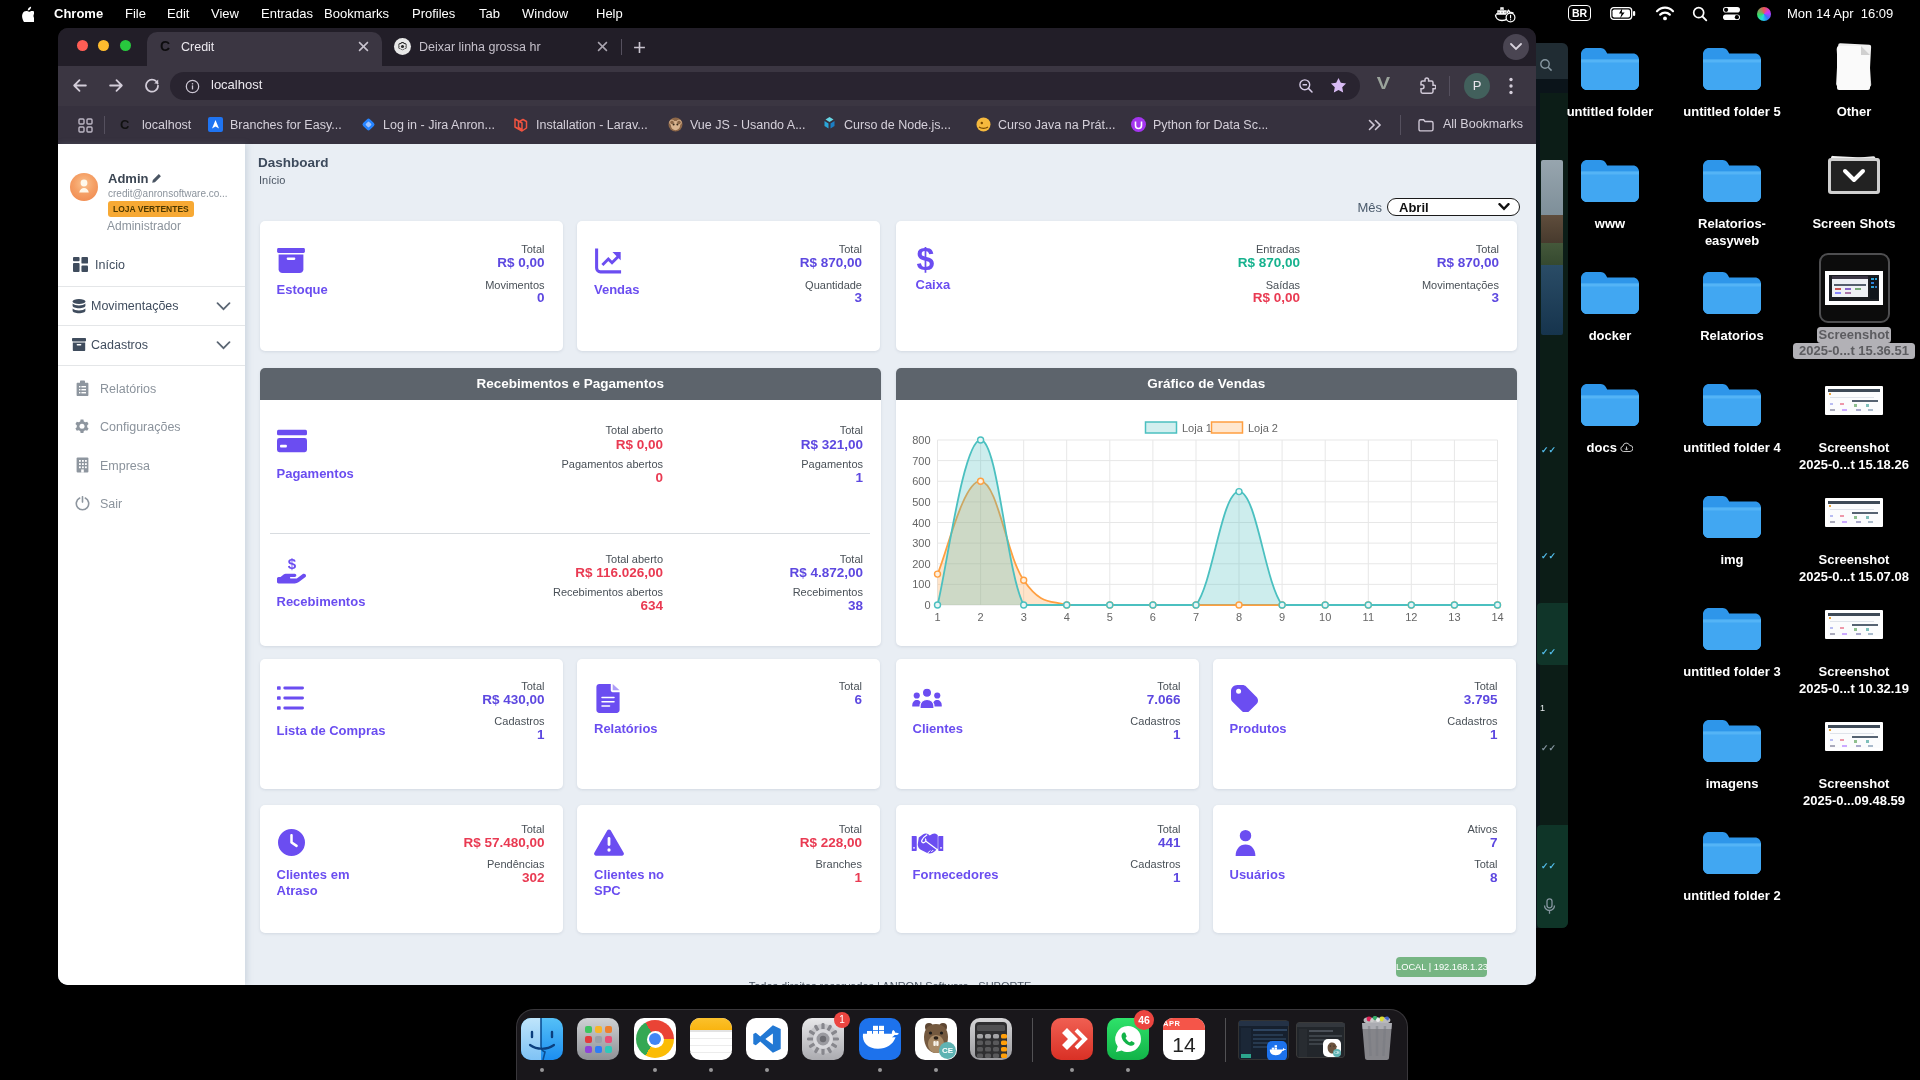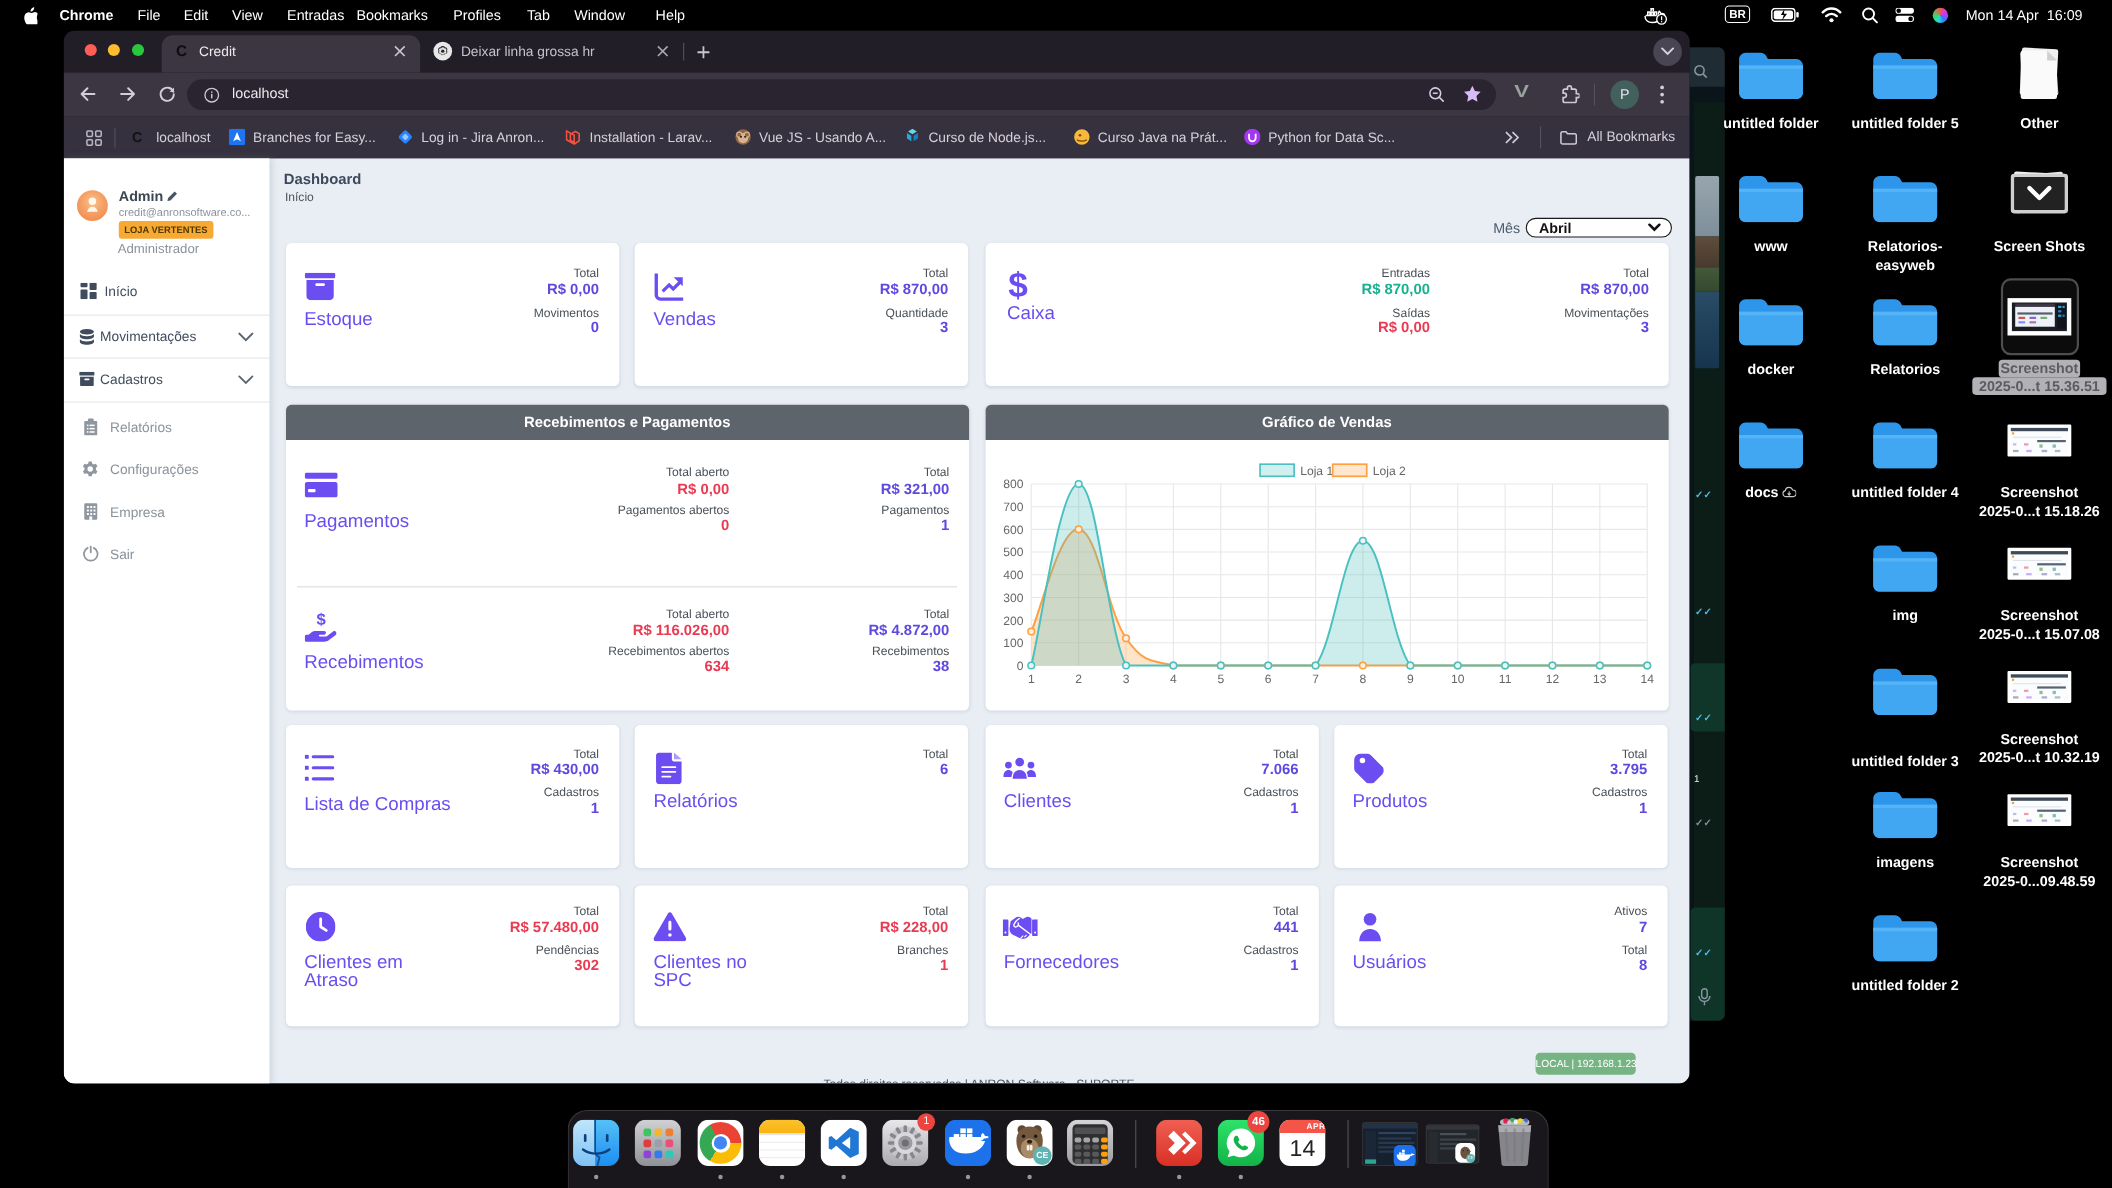--- a/index.html
+++ b/index.html
@@ -14,21 +14,21 @@
 #toolbar{position:absolute;left:0;top:38px;width:100%;height:40px;background:#3b3642}
 #bookbar{position:absolute;left:0;top:78px;width:100%;height:38px;background:#36313e}
 .bk{position:absolute;top:11px;height:16px;white-space:nowrap}
 .bi{position:absolute;left:0;top:0}
 .bt{position:absolute;left:22px;top:1px;color:#d5d0da;font-size:12.5px}
 #page{position:absolute;left:0;top:116px;width:1478px;height:841px;background:#e9eef4}
 
 #sidebar{position:absolute;left:0;top:0;width:187px;height:841px;background:#fff;box-shadow:2px 0 6px rgba(120,140,160,.25)}
 
 .card{position:absolute;background:#fff;border-radius:5px;box-shadow:0 1px 3px rgba(60,80,110,.13)}
-.ctitle{position:absolute;left:17px;color:#6a4df0;font-weight:normal;font-size:17px;line-height:16px}
+.ctitle{position:absolute;left:17px;color:#6a4df0;font-weight:bold;font-size:13px;line-height:16px}
 .lab{position:absolute;right:18px;text-align:right;color:#495057;font-size:11px;white-space:nowrap}
 .val{position:absolute;right:18px;text-align:right;font-size:13.5px;font-weight:bold;white-space:nowrap}
 .vp{color:#5d48e0}.vr{color:#e93a52}.vg{color:#16b28e}
 .phead{position:absolute;left:0;top:0;width:100%;height:32px;background:#5d646c;border-radius:5px 5px 0 0;color:#fff;font-weight:bold;font-size:13.5px;text-align:center;line-height:32px}
 
 .dlabel{position:absolute;color:#fff;font-size:13px;font-weight:600;text-align:center;white-space:nowrap;text-shadow:0 1px 2px rgba(0,0,0,.9)}
 
 #dock{position:absolute;left:516px;top:1009px;width:892px;height:71px;background:rgba(32,30,34,.78);border:1px solid rgba(255,255,255,.14);border-bottom:none;border-radius:18px 18px 0 0}
 .dock-dot{position:absolute;top:1068px;width:4px;height:4px;border-radius:50%;background:rgba(255,255,255,.55)}
 </style></head>
@@ -178,21 +178,21 @@
 <path d="M2 15.5h58V40c0 3.3-2.7 6-6 6H8c-3.3 0-6-2.7-6-6z" fill="#41a7f2"></path>
 <path d="M2 15.5h58v3H2z" fill="#54b4f6"></path>
 </svg>
 <div class="dlabel" style="left:1642px;top:552px;width:180px">img</div>
 <svg class="abs" style="left:1701px;top:604px" width="62" height="46" viewBox="0 0 62 46">
 <defs></defs>
 <path d="M2 10c0-3.3 2.7-6 6-6h13.5c2.2 0 4.3 1.2 5.3 3.1l1.4 2.5H54c3.3 0 6 2.7 6 6V40c0 3.3-2.7 6-6 6H8c-3.3 0-6-2.7-6-6z" fill="#2e96ea"></path>
 <path d="M2 15.5h58V40c0 3.3-2.7 6-6 6H8c-3.3 0-6-2.7-6-6z" fill="#41a7f2"></path>
 <path d="M2 15.5h58v3H2z" fill="#54b4f6"></path>
 </svg>
-<div class="dlabel" style="left:1642px;top:684px;width:180px">untitled folder 3</div>
+<div class="dlabel" style="left:1642px;top:664px;width:180px">untitled folder 3</div>
 <svg class="abs" style="left:1701px;top:716px" width="62" height="46" viewBox="0 0 62 46">
 <defs></defs>
 <path d="M2 10c0-3.3 2.7-6 6-6h13.5c2.2 0 4.3 1.2 5.3 3.1l1.4 2.5H54c3.3 0 6 2.7 6 6V40c0 3.3-2.7 6-6 6H8c-3.3 0-6-2.7-6-6z" fill="#2e96ea"></path>
 <path d="M2 15.5h58V40c0 3.3-2.7 6-6 6H8c-3.3 0-6-2.7-6-6z" fill="#41a7f2"></path>
 <path d="M2 15.5h58v3H2z" fill="#54b4f6"></path>
 </svg>
 <div class="dlabel" style="left:1642px;top:776px;width:180px">imagens</div>
 <svg class="abs" style="left:1701px;top:828px" width="62" height="46" viewBox="0 0 62 46">
 <defs></defs>
 <path d="M2 10c0-3.3 2.7-6 6-6h13.5c2.2 0 4.3 1.2 5.3 3.1l1.4 2.5H54c3.3 0 6 2.7 6 6V40c0 3.3-2.7 6-6 6H8c-3.3 0-6-2.7-6-6z" fill="#2e96ea"></path>
@@ -987,21 +987,21 @@
   </div>
 <div class="abs" style="left:1107px;top:1018px;width:42px;height:42px;border-radius:10px;overflow:hidden">
     <div class="abs" style="width:42px;height:42px;background:linear-gradient(#2ee26a,#12b348)"></div>
     <svg class="abs" style="left:6px;top:6px" width="30" height="30" viewBox="0 0 30 30">
       <path d="M15 2a13 13 0 0 1 0 26c-2.3 0-4.4-.6-6.3-1.6L3 28l1.7-5.4A13 13 0 0 1 15 2z" fill="#fff"></path>
       <path d="M10.5 8.5c-.8.4-2 1.6-2 3.4 0 3.4 3.4 7.4 6.8 9 2.6 1.2 4.2 1 5.2.2.8-.6 1.2-1.6 1-2.4l-3-1.6-1.6 1.2c-1.8-.8-3.6-2.6-4.4-4.4l1.2-1.5-1.5-3.6c-.6-.3-1.2-.5-1.7-.3z" fill="#12b348"></path>
     </svg>
   </div>
 <div class="abs" style="left:1163px;top:1018px;width:42px;height:42px;border-radius:10px;overflow:hidden">
     <div class="abs" style="width:42px;height:42px;background:#fff"></div>
-    <div class="abs" style="width:42px;height:12px;background:#f55549;color:#fff;font-size:7.5px;font-weight:bold;text-align:right;line-height:12px;letter-spacing:.5px">APR</div>
+    <div class="abs" style="width:42px;height:12px;background:#f55549;color:#fff;font-size:7.5px;font-weight:bold;text-align:left;line-height:12px;letter-spacing:.5px">APR</div>
     <div class="abs" style="left:0;top:12px;width:42px;height:30px;color:#222;font-size:21px;text-align:center;line-height:29px;font-weight:400">14</div>
   </div>
 <div class="abs" style="left:1238px;top:1020px;width:51px;height:40px;border-radius:3px;overflow:hidden">
     <div class="abs" style="width:51px;height:40px;background:#16202e;border-radius:3px;border:1px solid #333">
 <div class="abs" style="left:0;top:0;width:51px;height:5px;background:#243246"></div>
 <div class="abs" style="left:2px;top:7px;width:10px;height:30px;background:#1b2737"></div>
 <div class="abs" style="left:14px;top:8px;width:34px;height:2px;background:#2d4460"></div>
 <div class="abs" style="left:14px;top:13px;width:30px;height:1.5px;background:#26394f"></div>
 <div class="abs" style="left:14px;top:17px;width:33px;height:1.5px;background:#26394f"></div>
 <div class="abs" style="left:14px;top:21px;width:28px;height:1.5px;background:#26394f"></div>

